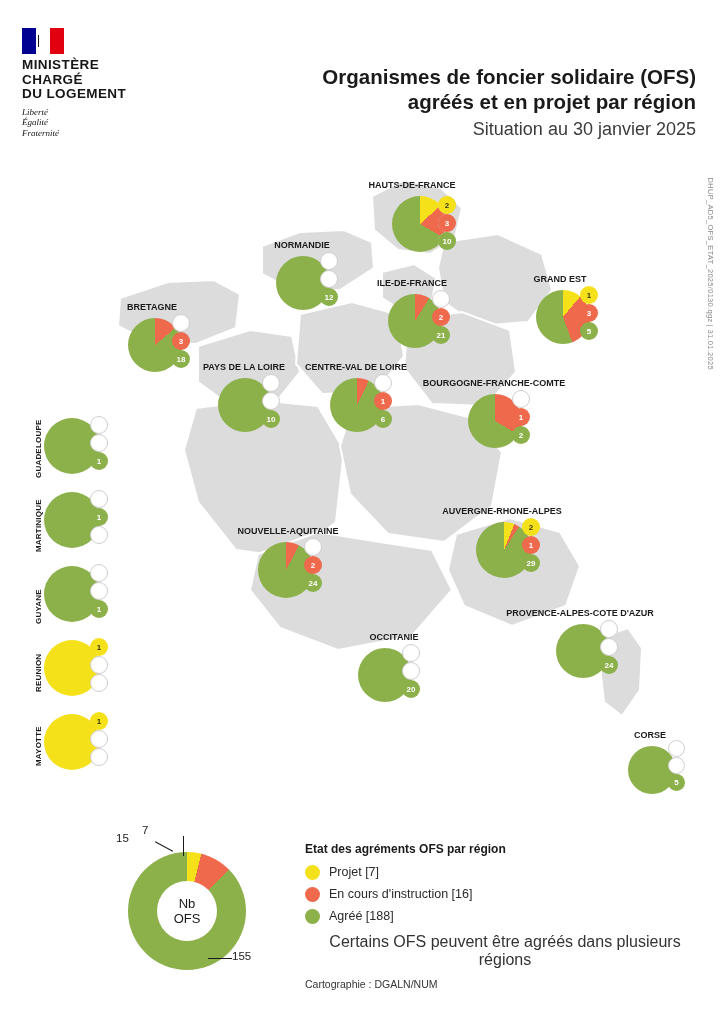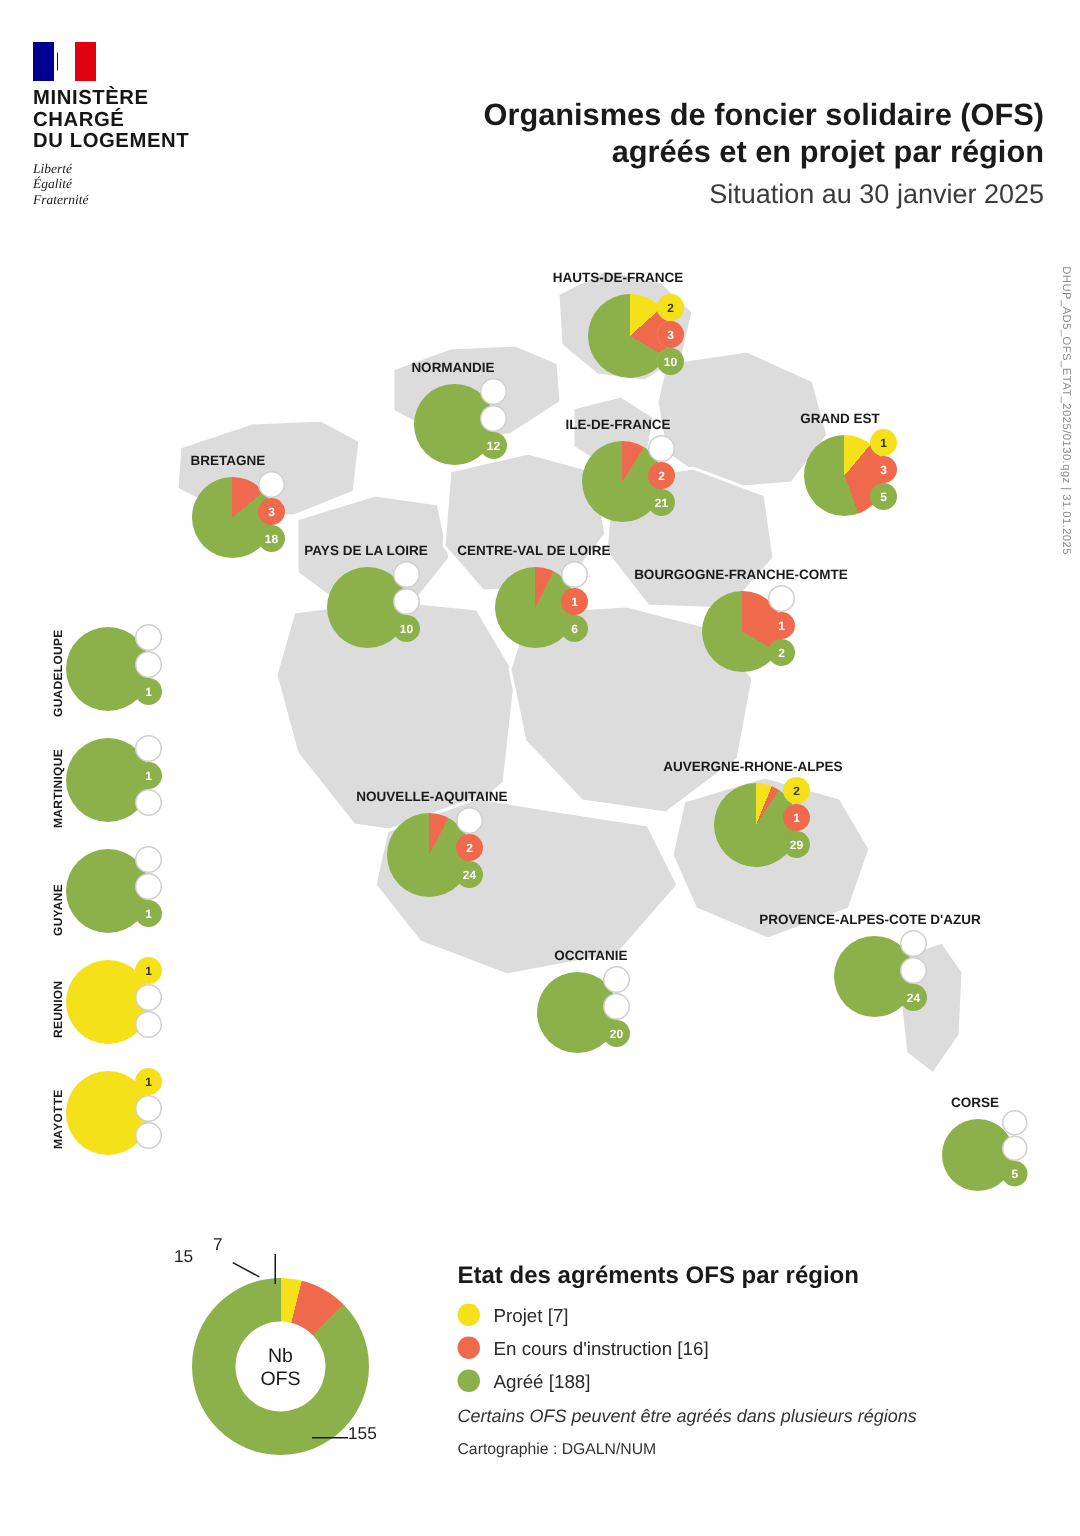--- a/index.html
+++ b/index.html
@@ -81,26 +81,26 @@
   }
   .donut .hole{
     position:absolute;left:29px;top:29px;width:60px;height:60px;border-radius:50%;
     background:#fff;display:flex;flex-direction:column;align-items:center;justify-content:center;
     font-size:13px;color:#1a1a1a;line-height:15px;
   }
   .dlead{position:absolute;font-size:11.5px;color:#1a1a1a;}
   .leaderline{position:absolute;background:#1a1a1a;}
 
   .legend{position:absolute;left:305px;top:842px;width:400px;}
-  .legend .lg-title{font-size:16px;font-weight:bold;color:#1a1a1a;margin-bottom:9px;}
-  .legend .lg-row{display:flex;align-items:center;margin-bottom:7px;}
+  .legend .lg-title{font-size:12px;font-weight:bold;color:#1a1a1a;margin-bottom:9px;}
+  .legend .lg-row{display:flex;align-items:flex-start;margin-bottom:7px;}
   .legend .dot{width:15px;height:15px;border-radius:50%;margin-right:9px;flex:none;}
   .legend .lg-txt{font-size:12.5px;color:#2a2a2a;}
   .legend .note{
-    margin-top:9px;font-size:12px;font-style:italic;color:#333;
+    margin-top:9px;font-size:16px;color:#333;text-align:center;
   }
   .legend .src{margin-top:7px;font-size:10.5px;color:#333;line-height:16px;}
 </style>
 </head>
 <body>
 
 <div class="root">
 
   <div class="logo">
     <div class="flag">

